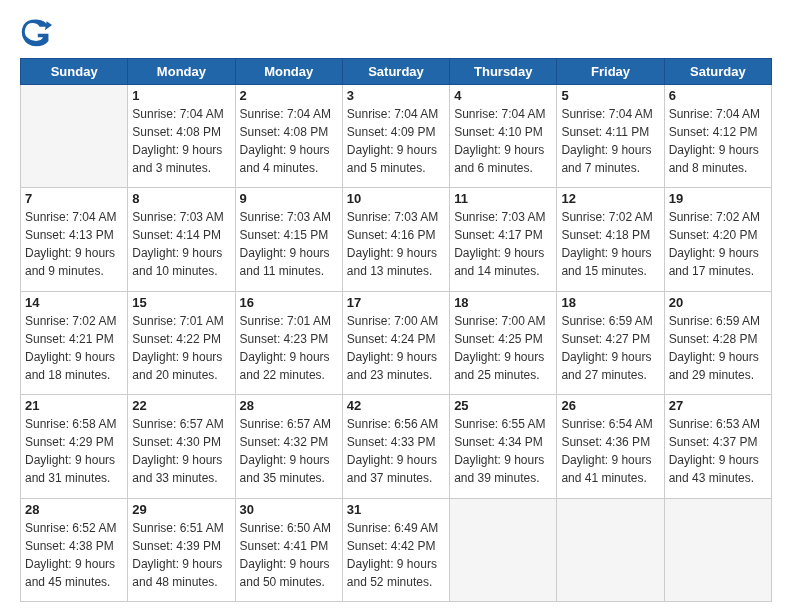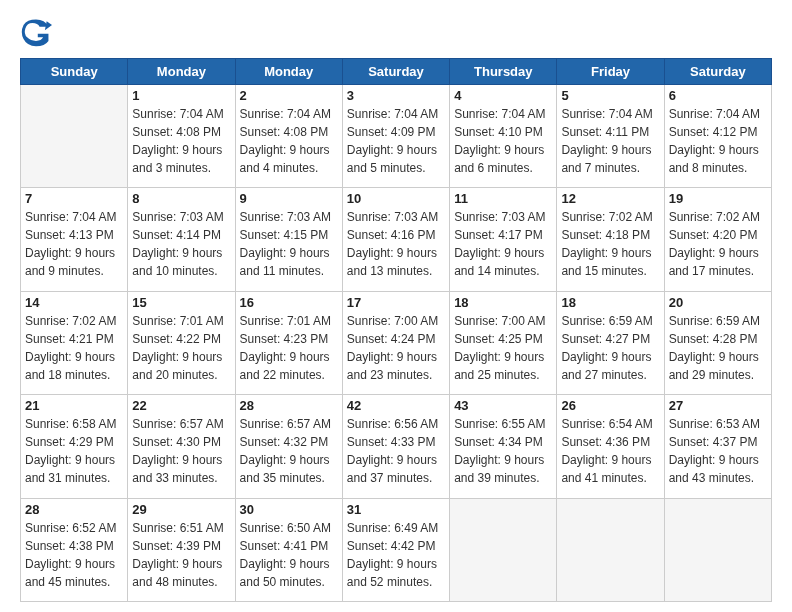--- a/index.html
+++ b/index.html
@@ -225,21 +225,21 @@
           </td>
           <td>
             <div class="day-number">28</div>
             <div class="day-info">Sunrise: 6:57 AM<br>Sunset: 4:32 PM<br>Daylight: 9 hours and 35 minutes.</div>
           </td>
           <td>
             <div class="day-number">42</div>
             <div class="day-info">Sunrise: 6:56 AM<br>Sunset: 4:33 PM<br>Daylight: 9 hours and 37 minutes.</div>
           </td>
           <td>
-            <div class="day-number">43</div>
+            <div class="day-number">25</div>
             <div class="day-info">Sunrise: 6:55 AM<br>Sunset: 4:34 PM<br>Daylight: 9 hours and 39 minutes.</div>
           </td>
           <td>
             <div class="day-number">26</div>
             <div class="day-info">Sunrise: 6:54 AM<br>Sunset: 4:36 PM<br>Daylight: 9 hours and 41 minutes.</div>
           </td>
           <td>
             <div class="day-number">27</div>
             <div class="day-info">Sunrise: 6:53 AM<br>Sunset: 4:37 PM<br>Daylight: 9 hours and 43 minutes.</div>
           </td>

